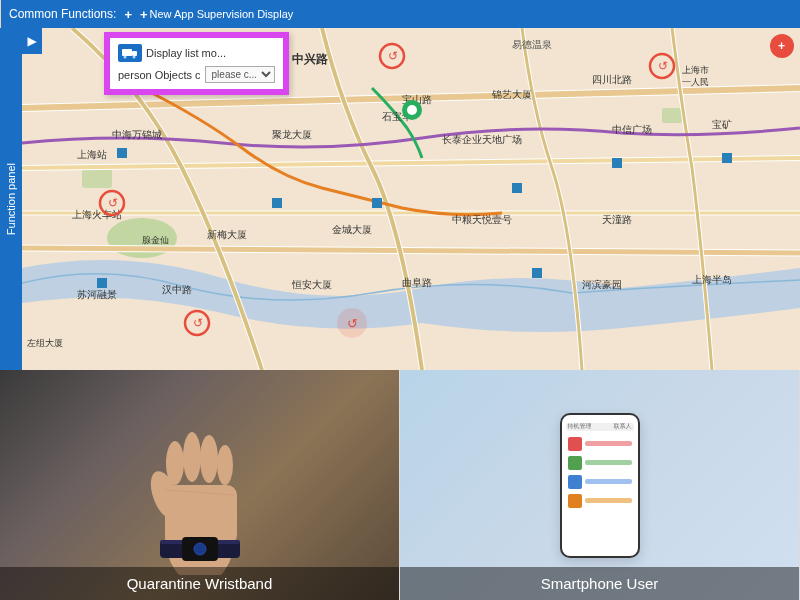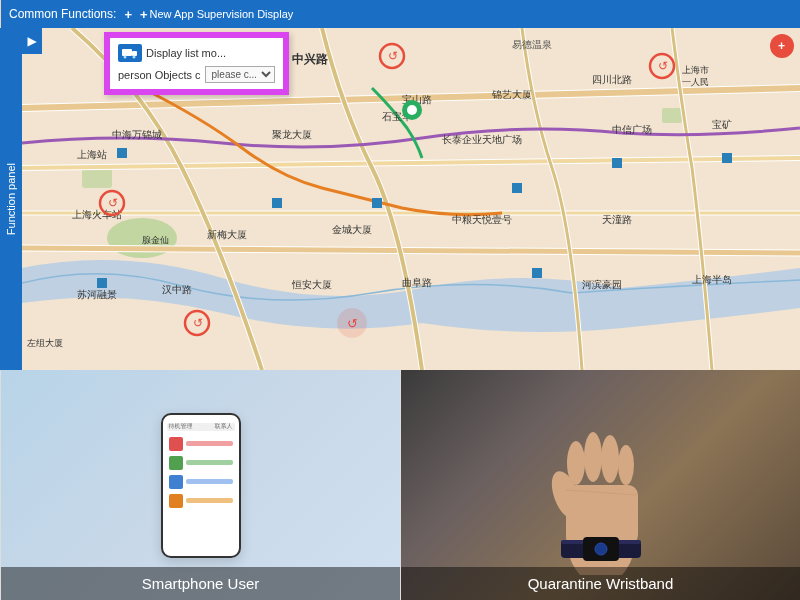--- a/index.html
+++ b/index.html
@@ -389,20 +389,48 @@
         <option>Option 1</option>
         <option>Option 2</option>
       </select>
     </div>
   </div>
 
 </div>
 
 <div class="cards-section">
 
+  <div class="card card-wristband">
+
+    <div style="position:absolute;inset:0;display:flex;align-items:center;justify-content:center;">
+      <svg width="180" height="180" viewBox="0 0 180 180">
+
+        <ellipse cx="90" cy="140" rx="35" ry="50" fill="#d4a882"></ellipse>
+
+        <ellipse cx="55" cy="100" rx="12" ry="25" fill="#d4a882" transform="rotate(-20, 55, 100)"></ellipse>
+
+        <ellipse cx="65" cy="68" rx="9" ry="22" fill="#d4a882"></ellipse>
+        <ellipse cx="82" cy="62" rx="9" ry="25" fill="#d4a882"></ellipse>
+        <ellipse cx="99" cy="64" rx="9" ry="24" fill="#d4a882"></ellipse>
+        <ellipse cx="115" cy="70" rx="8" ry="20" fill="#d4a882"></ellipse>
+
+        <rect x="55" y="90" width="72" height="60" rx="10" fill="#d4a882"></rect>
+
+        <rect x="50" y="145" width="80" height="18" rx="4" fill="#1a1a3a"></rect>
+        <rect x="50" y="145" width="80" height="4" rx="2" fill="#2a2a5a"></rect>
+
+        <rect x="72" y="142" width="36" height="24" rx="4" fill="#111"></rect>
+        <circle cx="90" cy="154" r="6" fill="#1a3a8a" stroke="#2a4aaa" stroke-width="1"></circle>
+
+        <line x1="55" y1="95" x2="125" y2="100" stroke="#c09070" stroke-width="1" opacity="0.4"></line>
+      </svg>
+    </div>
+    <div class="card-label">Quarantine Wristband</div>
+  </div>
+
   <div class="card card-smartphone">
     <div class="phone-container">
       <div class="phone-mockup">
         <div class="phone-top-bar">
           <span style="font-size:6px;color:#666;">待机管理</span>
           <span style="font-size:6px;color:#666;">联系人</span>
         </div>
 
         <div class="phone-screen-row">
           <div class="phone-icon-box" style="background:#e05050;"></div>
@@ -418,42 +446,14 @@
         </div>
         <div class="phone-screen-row">
           <div class="phone-icon-box" style="background:#e08020;"></div>
           <div class="phone-text-line" style="background:#f0c080;"></div>
         </div>
       </div>
     </div>
     <div class="card-label">Smartphone User</div>
   </div>
 
-  <div class="card card-wristband">
-
-    <div style="position:absolute;inset:0;display:flex;align-items:center;justify-content:center;">
-      <svg width="180" height="180" viewBox="0 0 180 180">
-
-        <ellipse cx="90" cy="140" rx="35" ry="50" fill="#d4a882"></ellipse>
-
-        <ellipse cx="55" cy="100" rx="12" ry="25" fill="#d4a882" transform="rotate(-20, 55, 100)"></ellipse>
-
-        <ellipse cx="65" cy="68" rx="9" ry="22" fill="#d4a882"></ellipse>
-        <ellipse cx="82" cy="62" rx="9" ry="25" fill="#d4a882"></ellipse>
-        <ellipse cx="99" cy="64" rx="9" ry="24" fill="#d4a882"></ellipse>
-        <ellipse cx="115" cy="70" rx="8" ry="20" fill="#d4a882"></ellipse>
-
-        <rect x="55" y="90" width="72" height="60" rx="10" fill="#d4a882"></rect>
-
-        <rect x="50" y="145" width="80" height="18" rx="4" fill="#1a1a3a"></rect>
-        <rect x="50" y="145" width="80" height="4" rx="2" fill="#2a2a5a"></rect>
-
-        <rect x="72" y="142" width="36" height="24" rx="4" fill="#111"></rect>
-        <circle cx="90" cy="154" r="6" fill="#1a3a8a" stroke="#2a4aaa" stroke-width="1"></circle>
-
-        <line x1="55" y1="95" x2="125" y2="100" stroke="#c09070" stroke-width="1" opacity="0.4"></line>
-      </svg>
-    </div>
-    <div class="card-label">Quarantine Wristband</div>
-  </div>
-
 
 </div>
 
 </body></html>

